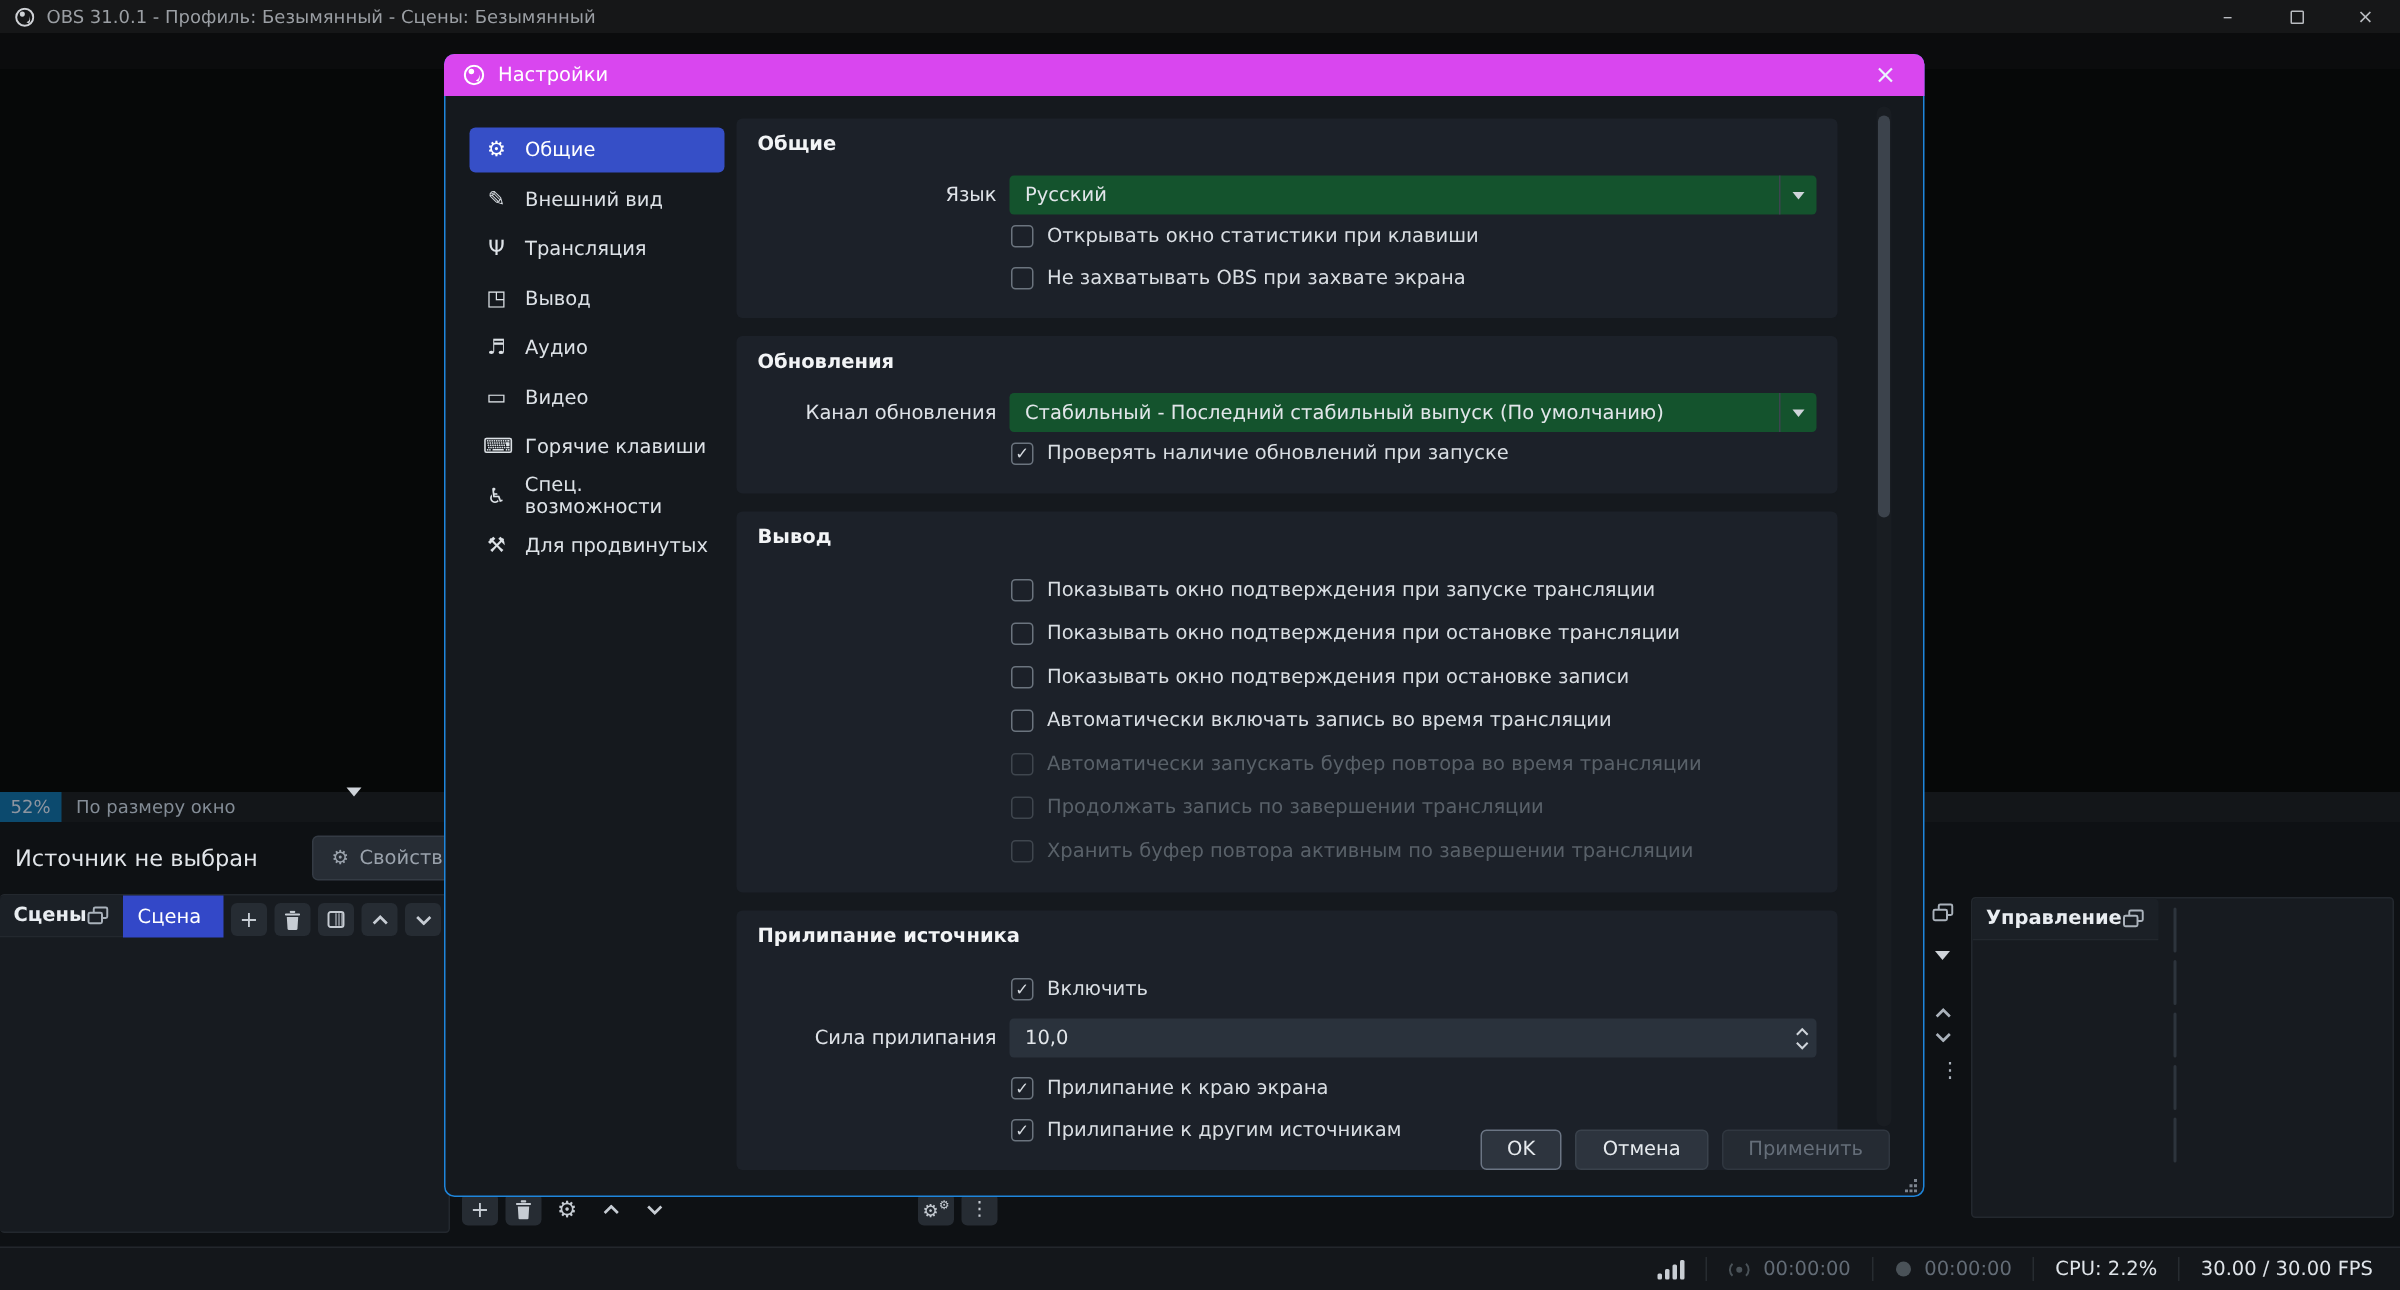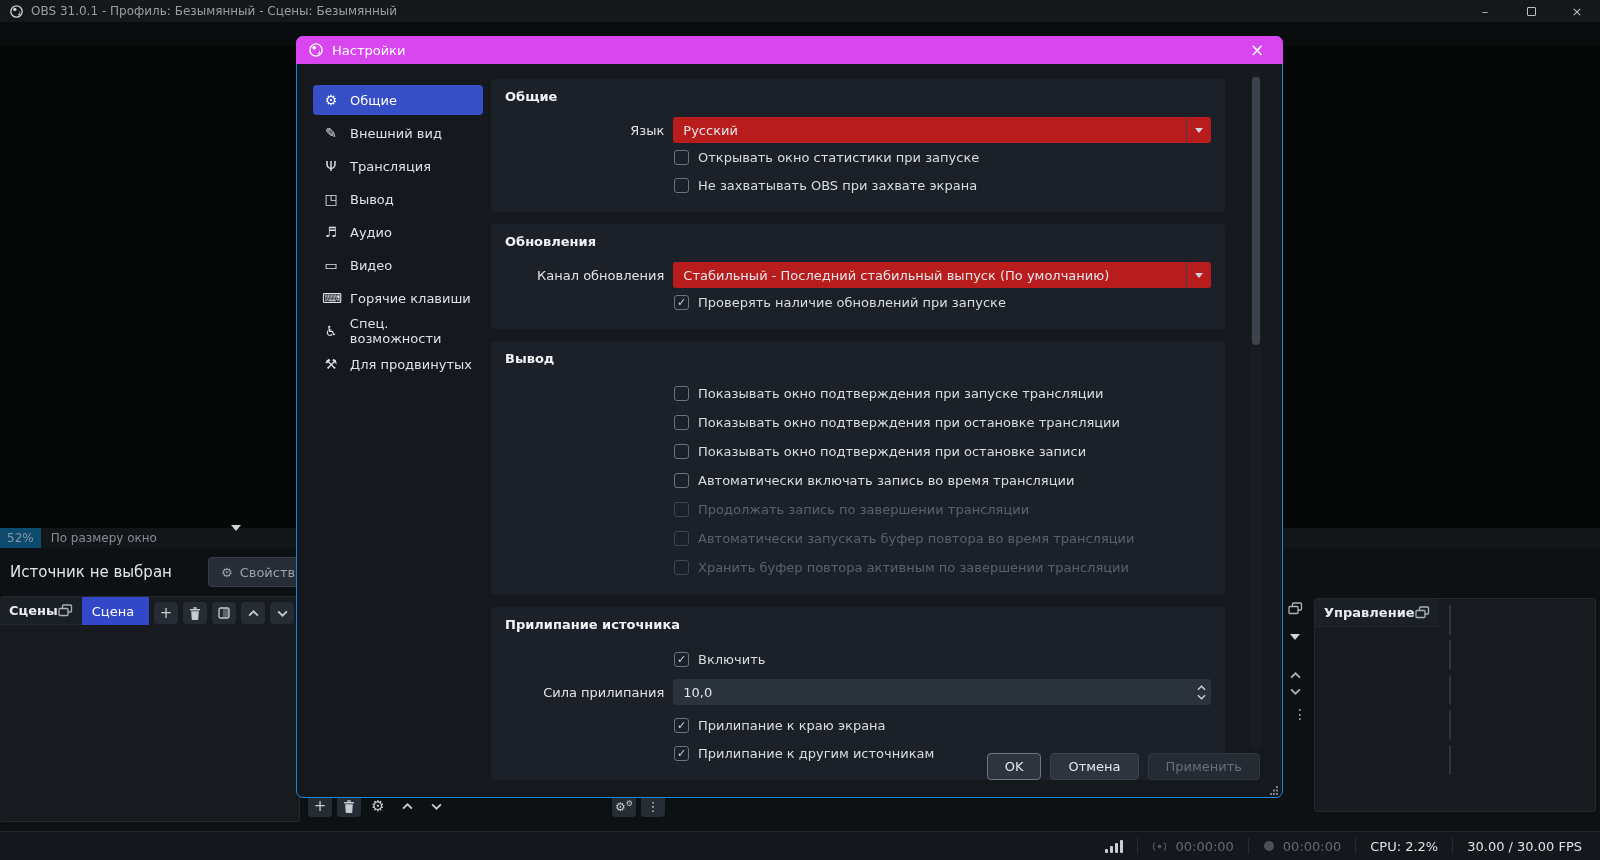--- a/index.html
+++ b/index.html
@@ -96,21 +96,21 @@
   .navitem{height:30px;border-radius:4px;display:flex;align-items:center;padding-left:9px;gap:10px;
     color:#dde2e7;font-size:13px;}
   .navitem.selected{background:#364fc7;color:#fff;}
   .nav-ico{width:18px;text-align:center;font-size:14px;}
 
   .dlg-content{position:absolute;left:194px;top:42px;width:734px;}
   .card{background:#1c2129;border-radius:4px;padding:10px 14px 13px;margin-bottom:12px;}
   .card h3{font-size:13px;color:#f2f4f6;margin-bottom:13px;}
   .formrow{display:flex;align-items:center;margin-bottom:0;}
   .flabel{width:160px;text-align:right;margin-right:9px;color:#dfe3e8;white-space:nowrap;}
-  .combo{width:540px;height:26px;background:#b91c1c;border-radius:3px;display:flex;align-items:center;color:#e2e6ea;}
+  .combo{width:540px;height:26px;background:#14532d;border-radius:3px;display:flex;align-items:center;color:#e2e6ea;}
   .combo .val{flex:1;padding-left:10px;white-space:nowrap;overflow:hidden;}
   .combo .arrowzone{width:25px;height:26px;border-left:1px solid #3d4550;display:flex;align-items:center;justify-content:center;}
   .combo .arrowzone .tri-down{border-left-width:4px;border-right-width:4px;border-top-width:5px;}
 
   .spininput{width:540px;height:26px;background:#2a323c;border-radius:3px;display:flex;align-items:center;color:#e2e6ea;}
   .spininput .val{flex:1;padding-left:10px;}
   .spinbtns{width:20px;height:26px;display:flex;flex-direction:column;align-items:center;justify-content:center;gap:3px;color:#cfd4da;}
 
   .cbrow{display:flex;align-items:center;gap:9px;height:28px;margin-left:169px;}
   .cb{width:15px;height:15px;border:1px solid #6b747e;border-radius:3px;flex:none;
@@ -390,21 +390,21 @@
           <span class="val">Русский</span>
           <span class="arrowzone">
               <span class="tri-down"></span>
             </span>
         </div>
       </div>
       <div>
 
       <div class="cbrow">
           <span class="cb"></span>
-          <span class="cblabel">Открывать окно статистики при запуске</span>
+          <span class="cblabel">Открывать окно статистики при клавиши</span>
         </div>
           <div class="cbrow">
           <span class="cb"></span>
           <span class="cblabel">Не захватывать OBS при захвате экрана</span>
         </div>
         </div>
     </div>
 
     <div class="card">
       <h3>Обновления</h3>
@@ -441,25 +441,25 @@
           <div class="cbrow" style="height:29px;">
           <span class="cb"></span>
           <span class="cblabel">Показывать окно подтверждения при остановке записи</span>
         </div>
           <div class="cbrow" style="height:29px;">
           <span class="cb"></span>
           <span class="cblabel">Автоматически включать запись во время трансляции</span>
         </div>
           <div class="cbrow disabled" style="height:29px;">
           <span class="cb"></span>
+          <span class="cblabel">Автоматически запускать буфер повтора во время трансляции</span>
+        </div>
+          <div class="cbrow disabled" style="height:29px;">
+          <span class="cb"></span>
           <span class="cblabel">Продолжать запись по завершении трансляции</span>
-        </div>
-          <div class="cbrow disabled" style="height:29px;">
-          <span class="cb"></span>
-          <span class="cblabel">Автоматически запускать буфер повтора во время трансляции</span>
         </div>
           <div class="cbrow disabled" style="height:29px;">
           <span class="cb"></span>
           <span class="cblabel">Хранить буфер повтора активным по завершении трансляции</span>
         </div>
         </div>
     </div>
 
     <div class="card">
       <h3>Прилипание источника</h3>

